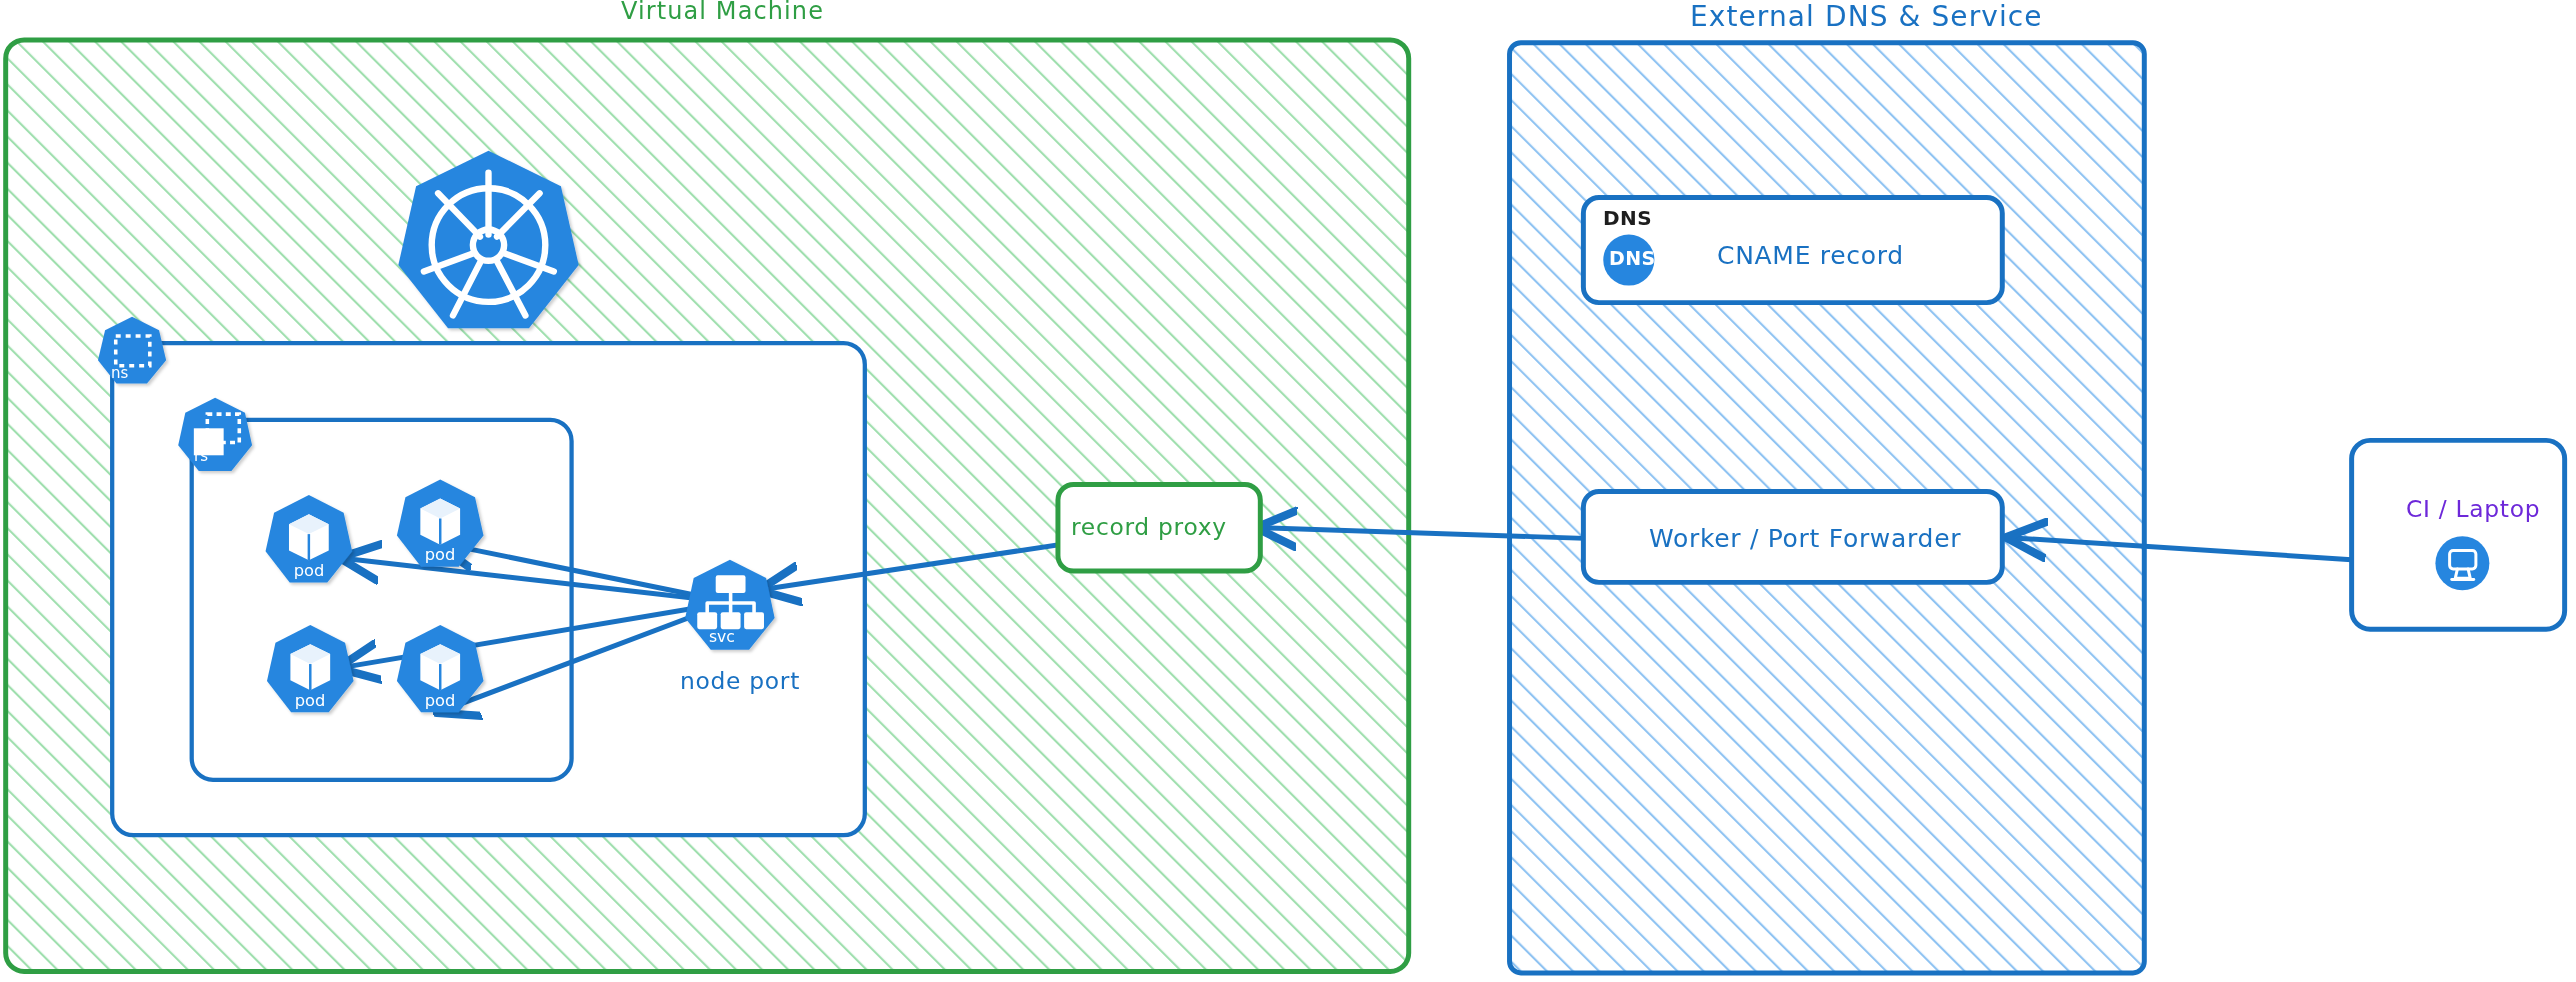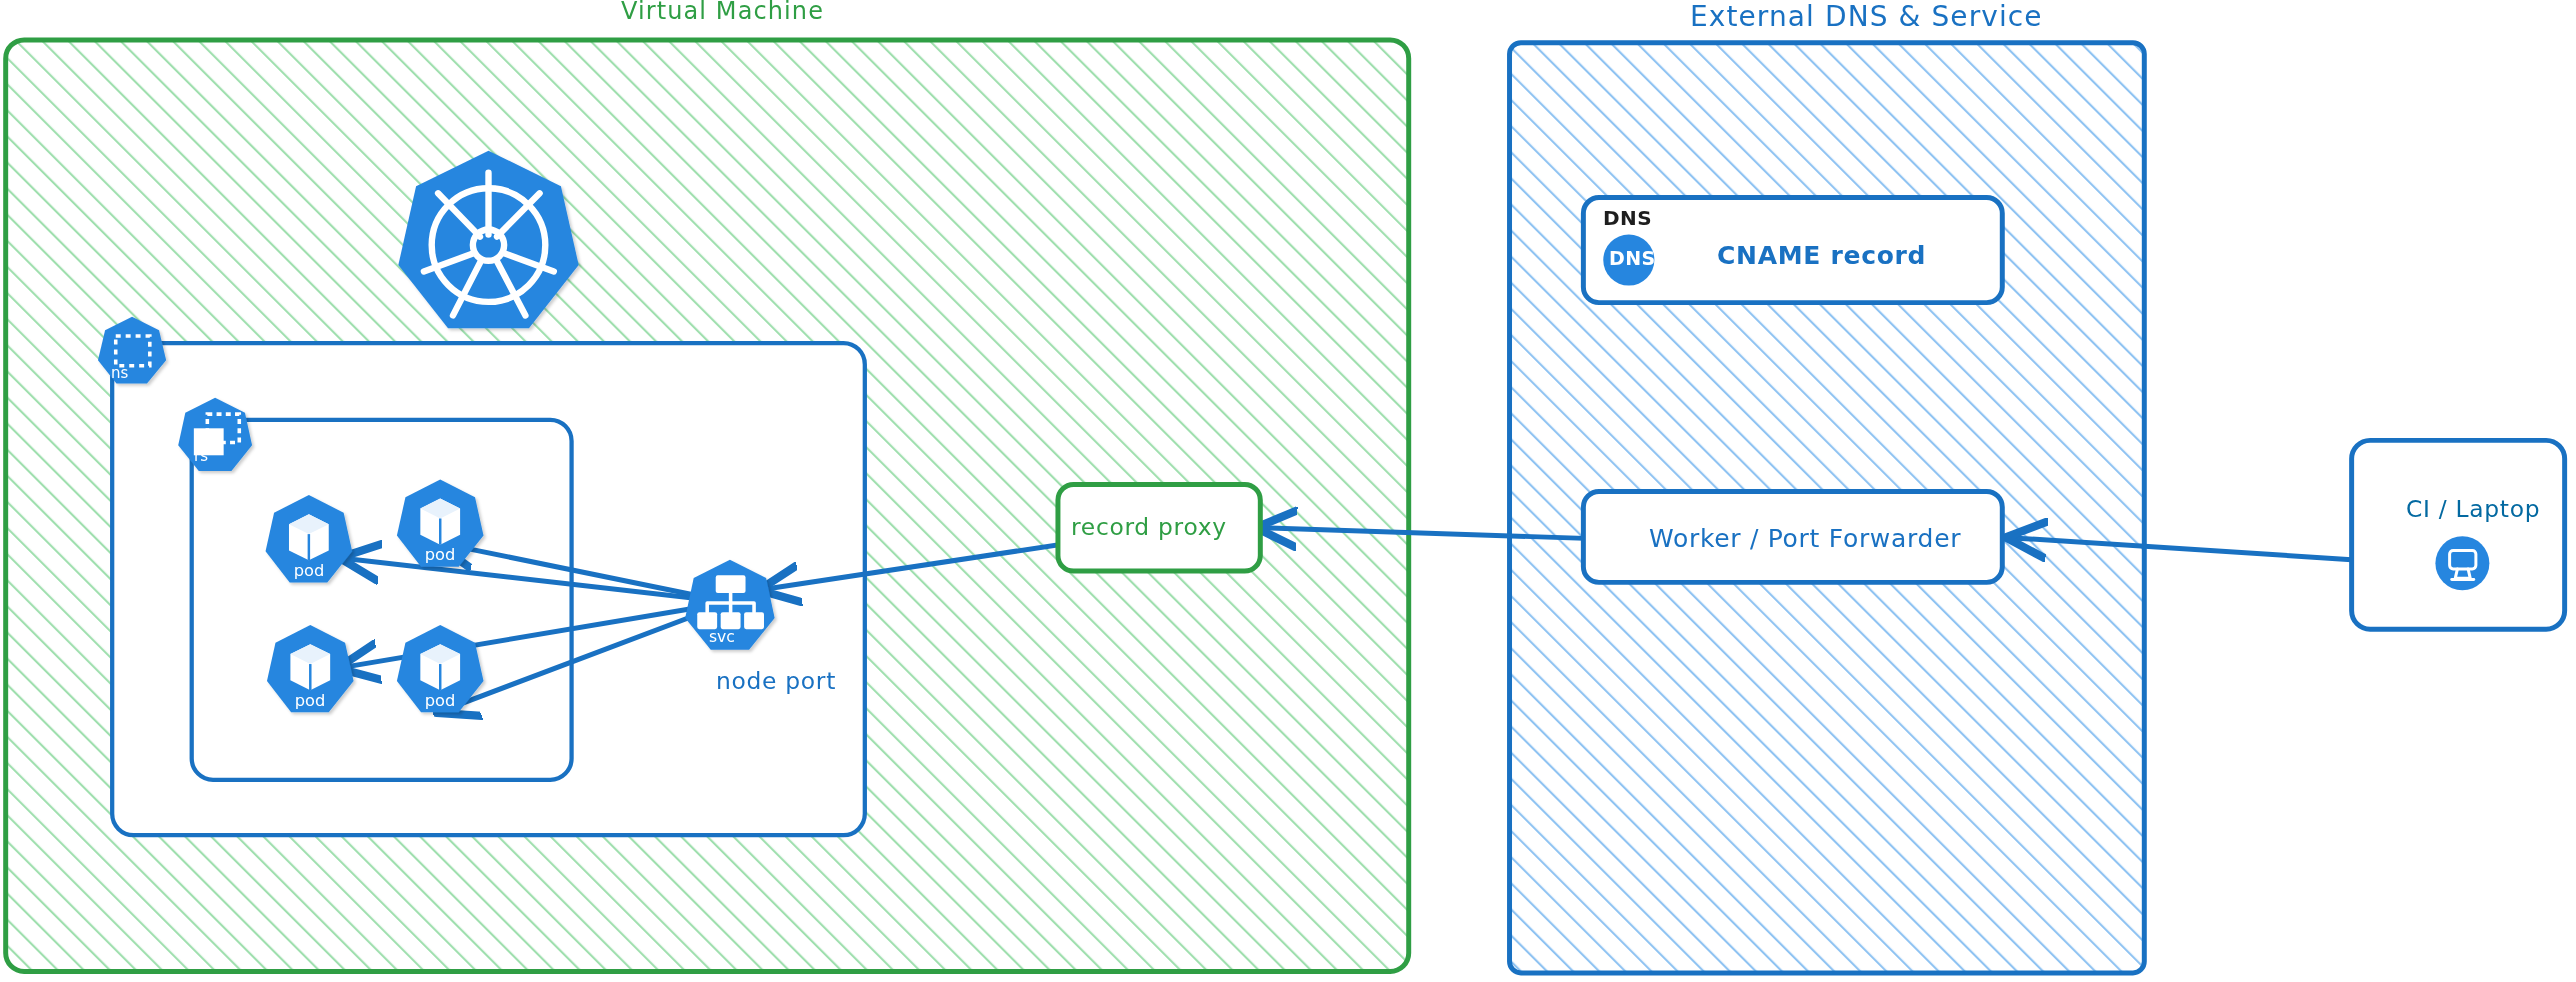--- a/index.html
+++ b/index.html
@@ -13,21 +13,21 @@
   .lbl{
     position:absolute;
     font-family:"DejaVu Sans", sans-serif;
     white-space:nowrap;
     user-select:none;
   }
   .title-green{color:#2f9e44;font-size:24px;letter-spacing:1.1px;}
   .title-blue{color:#1971c2;font-size:28px;letter-spacing:1.1px;}
   .box-green-text{color:#2f9e44;font-size:23.4px;letter-spacing:0.7px;}
   .box-blue-text{color:#1971c2;font-size:25px;letter-spacing:0.7px;}
-  .box-blue-text-sm{color:#0369a1;font-size:23.4px;letter-spacing:0.7px;}
+  .box-blue-text-sm{color:#6d28d9;font-size:23.4px;letter-spacing:0.7px;}
   .black-text{color:#1e1e1e;font-size:20px;letter-spacing:0.4px;font-weight:600;}
   .nodeport-text{color:#1971c2;font-size:23.4px;letter-spacing:0.7px;}
 </style>
 </head>
 <body>
 
 <div id="stage">
 
   <svg id="svgroot" viewBox="0 0 3628 1384" xmlns="http://www.w3.org/2000/svg">
     <defs>
@@ -179,27 +179,27 @@
   <div class="lbl title-green" style="left:621px;top:-2.8px;">Virtual Machine</div>
 
   <div class="lbl title-blue" style="left:1690px;top:0px;">External DNS &amp; Service</div>
 
   <div class="lbl box-green-text" style="left:1071px;top:513px;">record proxy</div>
 
   <div class="lbl black-text" style="left:1603px;top:206px;">DNS</div>
 
   <div class="lbl" style="left:1609px;top:247px;color:#ffffff;font-size:19px;font-weight:700;letter-spacing:0.4px;">DNS</div>
 
-  <div class="lbl box-blue-text" style="left:1717px;top:241px;font-weight:bold;">CNAME record</div>
+  <div class="lbl box-blue-text" style="left:1717px;top:241px;">CNAME record</div>
 
   <div class="lbl box-blue-text" style="left:1649px;top:524px;">Worker / Port Forwarder</div>
 
   <div class="lbl box-blue-text-sm" style="left:2406px;top:495px;">CI / Laptop</div>
 
-  <div class="lbl nodeport-text" style="left:716px;top:667px;">node port</div>
+  <div class="lbl nodeport-text" style="left:680px;top:667px;">node port</div>
 
   <div class="lbl" style="left:111px;top:364px;width:43px;text-align:left;color:#ffffff;font-size:15px;">ns</div>
 
   <div class="lbl" style="left:194px;top:447px;width:43px;color:#ffffff;font-size:15px;">rs</div>
 
   <div class="lbl" style="left:284px;top:561px;width:50px;text-align:center;color:#ffffff;font-size:16.3px;">pod</div>
   <div class="lbl" style="left:415px;top:545px;width:50px;text-align:center;color:#ffffff;font-size:16.3px;">pod</div>
   <div class="lbl" style="left:285px;top:691px;width:50px;text-align:center;color:#ffffff;font-size:16.3px;">pod</div>
   <div class="lbl" style="left:415px;top:691px;width:50px;text-align:center;color:#ffffff;font-size:16.3px;">pod</div>
 

